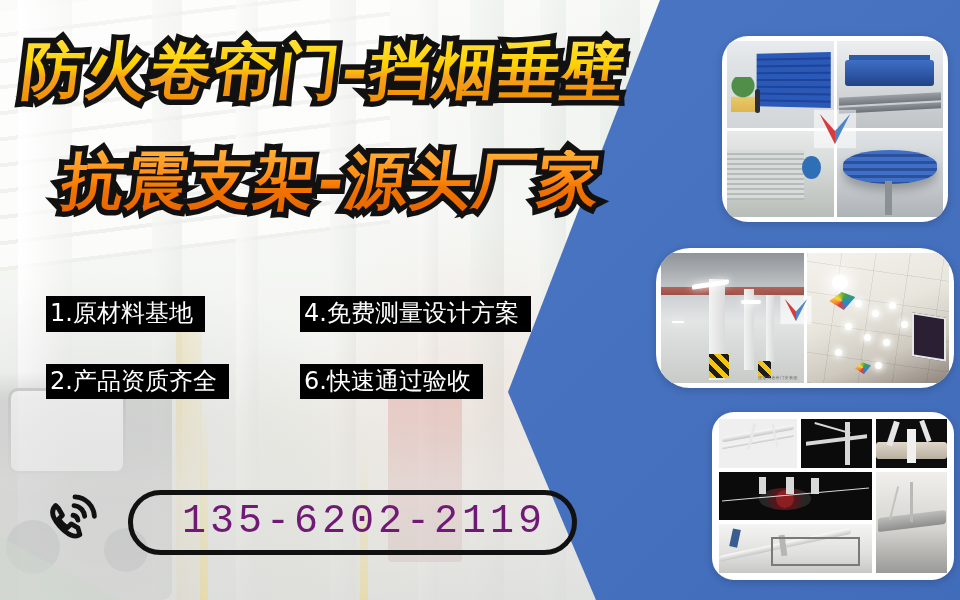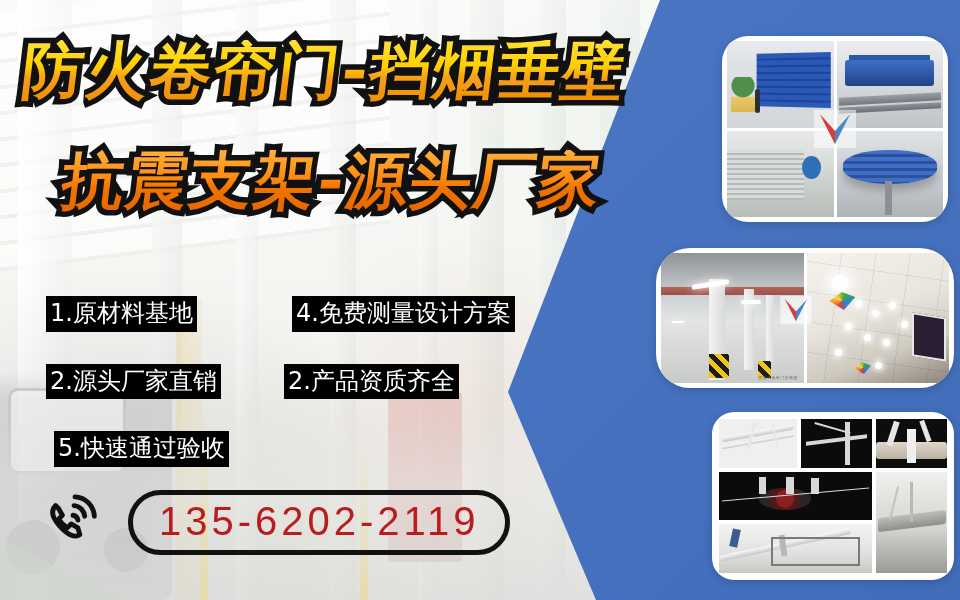--- a/index.html
+++ b/index.html
@@ -142,46 +142,47 @@
     display:grid;grid-template-columns:238px 262px;
     row-gap:32px;column-gap:0px;
   }
   .feat{
     display:inline-block;
     background:#000;
     color:#fff;
     font-size:24px;
     font-weight:400;
     line-height:1.28;
-    padding:2px 4px 3px 4px;
+    padding:2px 12px 3px 4px;
     white-space:nowrap;
     justify-self:start;
     font-family:"DejaVu Sans","Liberation Sans",sans-serif;
   }
-  .features .c2{ margin-left:8px; }
+  .features .c2{ margin-left:16px; }
 
   
   .phone-row{
     position:absolute;left:44px;top:490px;
     display:flex;align-items:center;gap:22px;
   }
   .phone-icon{width:62px;height:62px;display:block;}
   .phone-pill{
     border:5px solid #111;
     border-radius:34px;
     padding:4px 26px 6px 26px;
     background:transparent;
   }
   .phone-num{
     font-size:40px;
     font-weight:400;
-    color:#b91c1c;
+    color:#701a75;
     letter-spacing:4px;
-    font-family:Liberation Sans, sans-serif;
+    font-family:Liberation Mono, monospace;
     white-space:nowrap;
+    margin-left:23px;
   }
 
   
   .card{
     position:absolute;
     background:#fff;
     overflow:hidden;
     box-shadow:0 2px 8px rgba(0,0,0,.18);
   }
   .card-a{ left:722px; top:36px; width:226px; height:186px;
@@ -377,23 +378,22 @@
   <div class="headline h2">
     <span class="hl-stack">
       <span class="hl-stroke">抗震支架-源头厂家</span>
       <span class="hl-fill">抗震支架-源头厂家</span>
     </span>
   </div>
 
   <div class="features">
     <span class="feat">1.原材料基地</span>
     <span class="feat c2">4.免费测量设计方案</span>
-    <span class="feat">2.源头厂家直销</span>
     <span class="feat">2.产品资质齐全</span>
-    <span class="feat c2">5.快速通过验收</span>
+    <span class="feat c2">6.快速通过验收</span>
   </div>
 
   <div class="phone-row">
     <span class="phone-icon">
       <svg viewBox="0 0 64 64" aria-hidden="true">
         <g fill="none" stroke="#111" stroke-width="5" stroke-linecap="round" stroke-linejoin="round">
           <path d="M12 14c-5 5-4 12 4 21s16 13 21 9l-2-7-7-4-4 4c-3-2-7-6-9-9l4-4-4-7z" stroke-width="5"></path>
           <path d="M31 14a12 12 0 0 1 11 11"></path>
           <path d="M30 24a6 6 0 0 1 5 5"></path>
           <path d="M32 5a21 21 0 0 1 20 20"></path>

